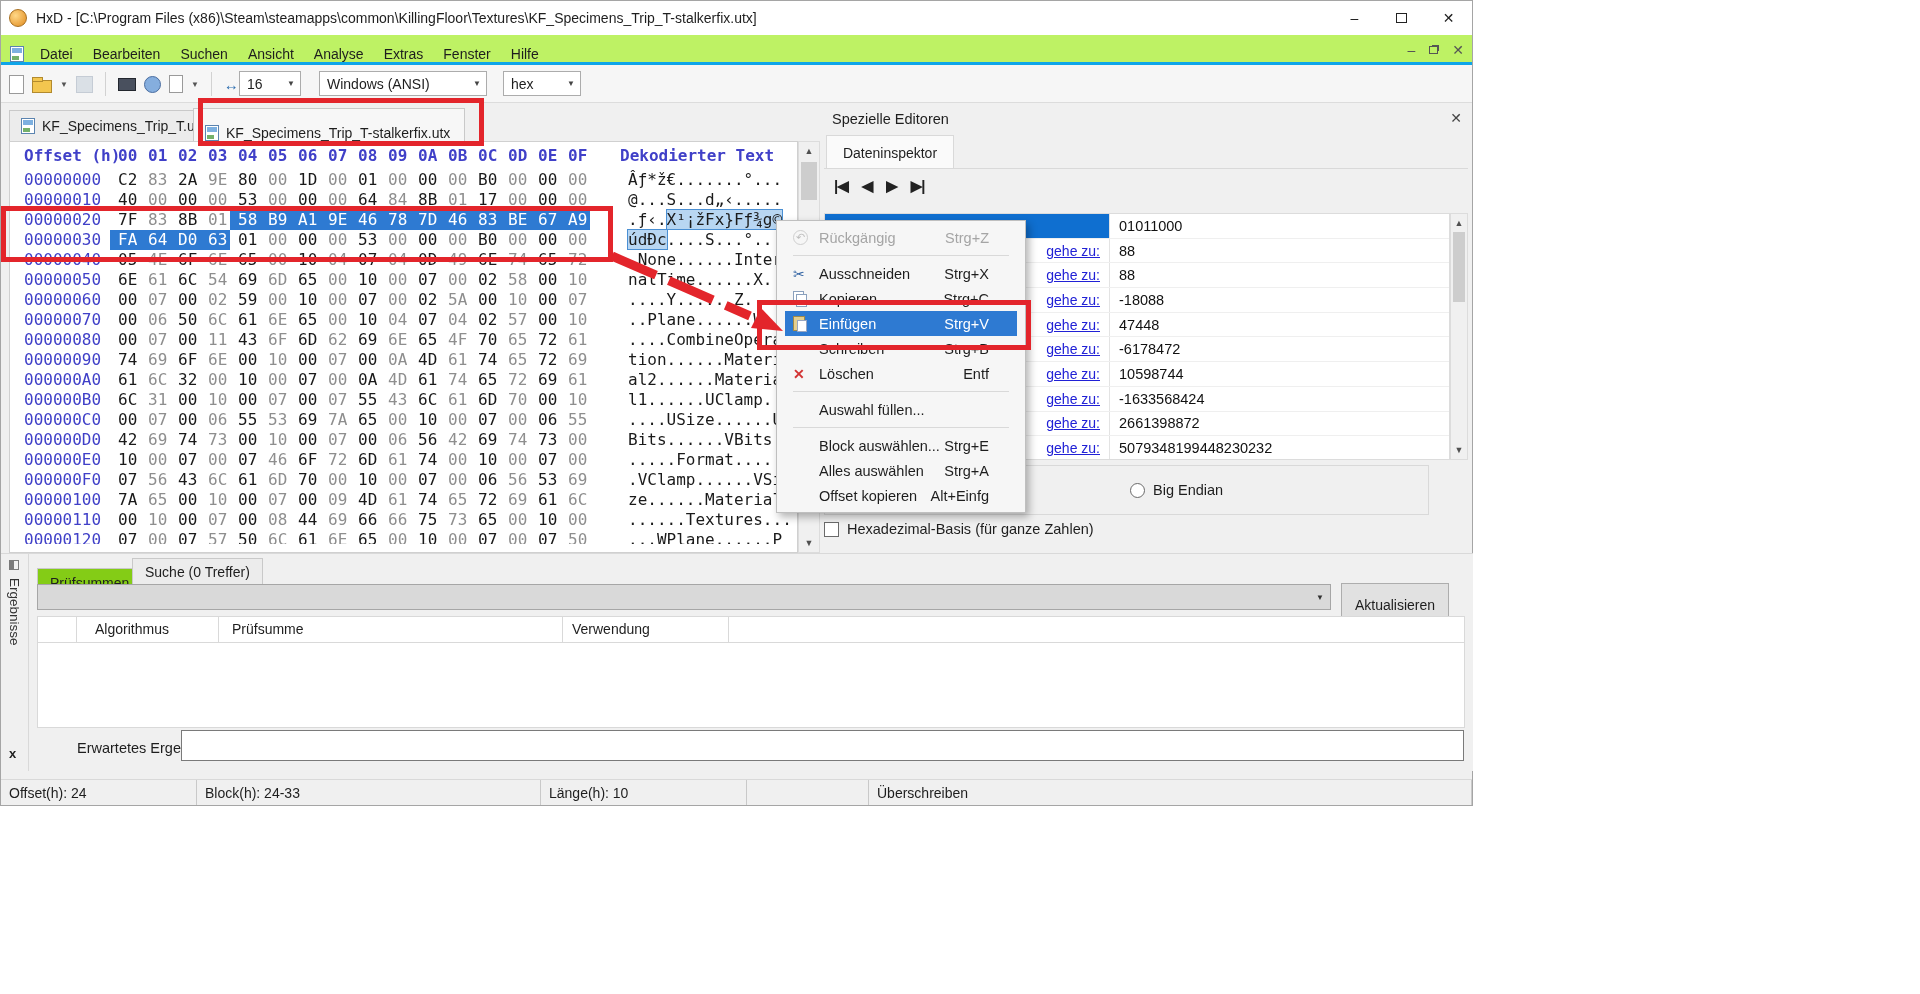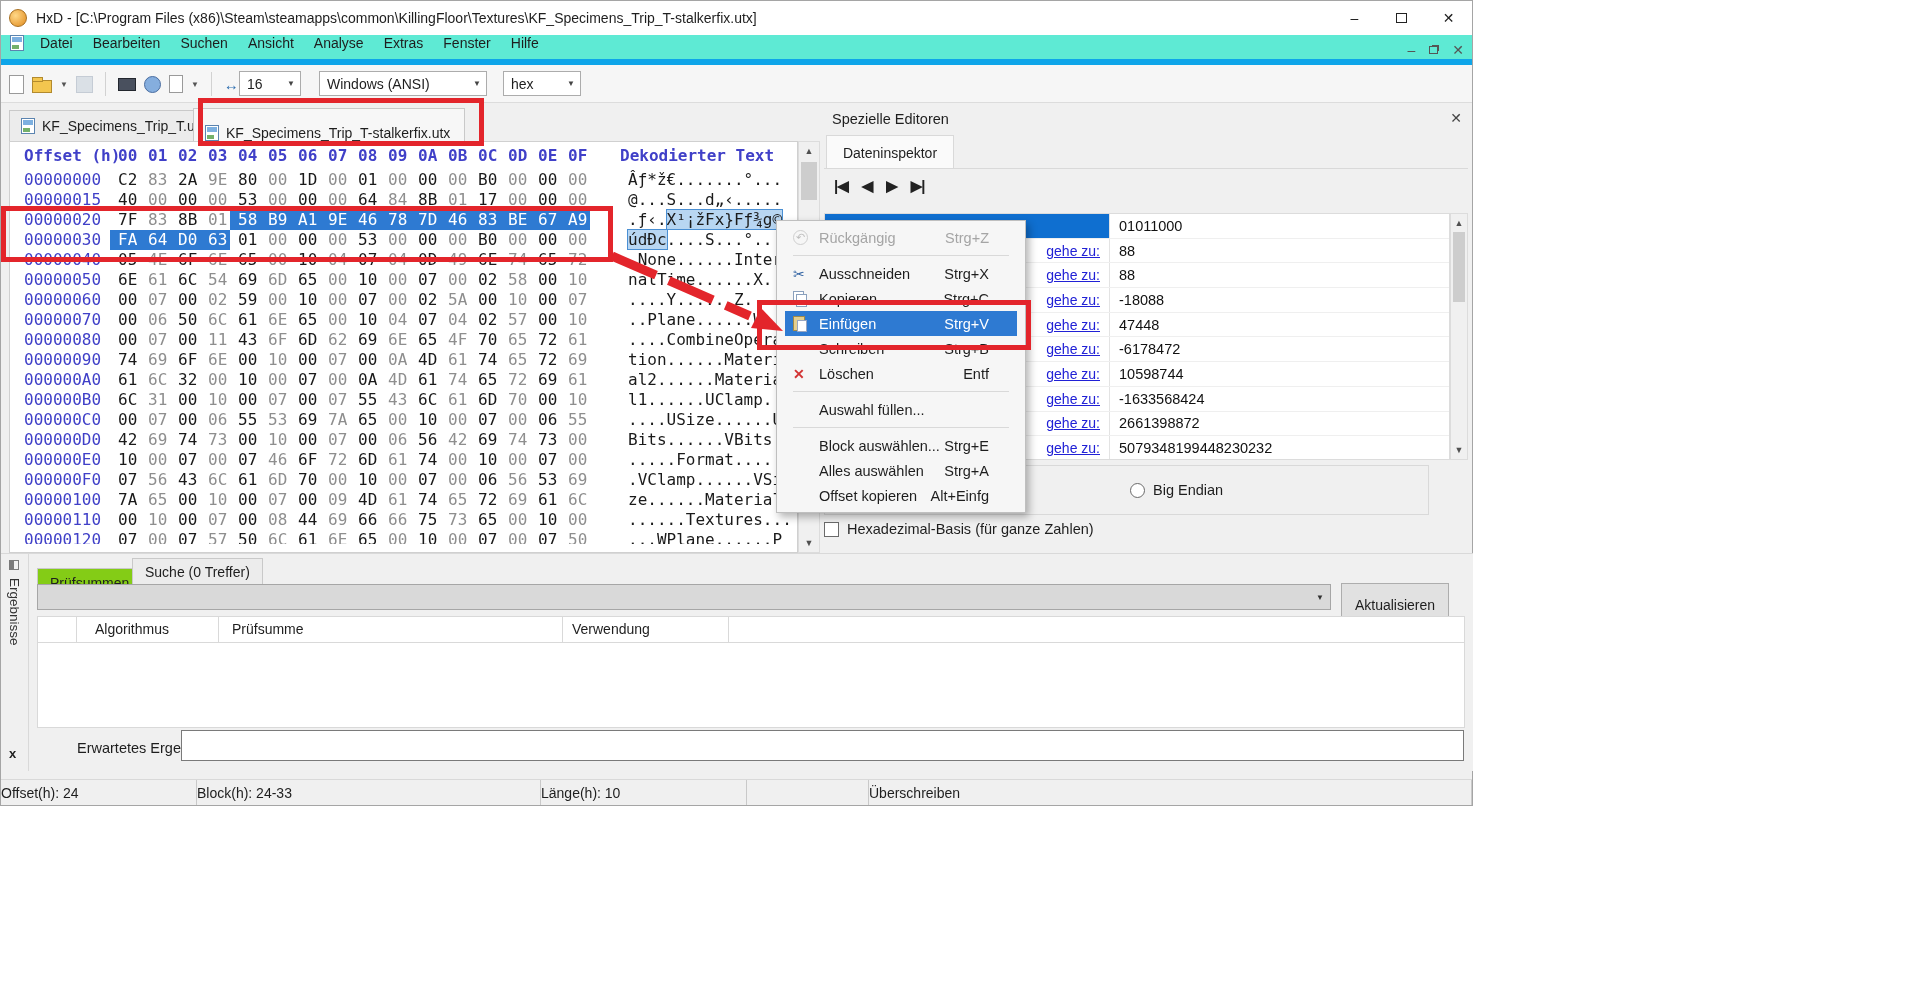--- a/index.html
+++ b/index.html
@@ -10,22 +10,22 @@
   
   .win{position:absolute;left:0;top:0;width:1473px;height:806px;background:#f0f0f0;border:1px solid #a5a5a5}
   .titlebar{position:absolute;left:0;top:0;right:0;height:34px;background:#fff;display:flex;align-items:center}
   .hxdicon{width:18px;height:18px;margin-left:8px;border-radius:50%;
            background:radial-gradient(circle at 35% 35%,#ffd887,#e08a1e);border:1px solid #a86f1e}
   .apptitle{margin-left:9px;font-size:14px;white-space:nowrap}
   .winbtns{position:absolute;right:0;top:0;display:flex}
   .winbtn{width:47px;height:34px;display:flex;align-items:center;justify-content:center;font-size:14px;color:#222}
   .maxglyph{width:11px;height:10px;border:1px solid #222}
 
-  .menubar{position:absolute;left:0;top:34px;right:0;height:30px;background:#5eead4;border-bottom:6px solid #0ea5e9;
-           display:flex;align-items:flex-start}
+  .menubar{position:absolute;left:0;top:34px;right:0;height:30px;background:#bef264;border-bottom:3px solid #0ea5e9;
+           display:flex;align-items:flex-end}
   .docicon{width:14px;height:16px;background:#fff;border:1px solid #5b84b0;position:relative;flex:none}
   .docicon::before{content:"";position:absolute;left:1px;top:1px;right:1px;height:5px;background:#7db0e0}
   .docicon::after{content:"";position:absolute;left:1px;bottom:1px;width:7px;height:4px;background:#74b06a}
   .menubar .docicon{margin-left:9px}
   #menu-list{display:flex;margin-left:6px}
   .menuitem{padding:0 10px;font-size:14px}
   .mdibtns{position:absolute;right:8px;top:0;height:30px;display:flex;align-items:center;gap:14px;color:#555}
   .mdirestore{width:9px;height:8px;border:1px solid #555;box-shadow:2px -2px 0 -1px #555}
 
   .toolbar{position:absolute;left:0;top:64px;right:0;height:38px;background:#f6f6f6;border-bottom:1px solid #dcdcdc}
@@ -127,21 +127,21 @@
        display:flex;align-items:center;justify-content:center;font-size:14px}
   .cktable{position:absolute;left:8px;top:62px;width:1428px;height:112px;background:#fff;border:1px solid #d9d9d9}
   .ckhead{position:absolute;left:0;top:0;right:0;height:26px;border-bottom:1px solid #d9d9d9}
   .ckcol{position:absolute;top:4px;font-size:14px}
   .ckline{position:absolute;top:0;width:1px;height:26px;background:#d9d9d9}
   .expected{position:absolute;left:48px;top:186px;font-size:14.5px}
   .expinput{position:absolute;left:152px;top:176px;width:1283px;height:31px;background:#fff;border:1px solid #7a7a7a}
 
   
   .statusbar{position:absolute;left:0;top:778px;width:1471px;height:26px;background:#f0f0f0;border-top:1px solid #d9d9d9;display:flex}
-  .sseg{height:100%;display:flex;align-items:center;font-size:14px;border-right:1px solid #c9c9c9}
+  .sseg{height:100%;display:flex;align-items:center;padding-left:8px;font-size:14px;border-right:1px solid #c9c9c9}
 
   
   .red{position:absolute;border:5px solid #e3252b;z-index:60}
   #annosvg{position:absolute;left:0;top:0;width:1920px;height:994px;z-index:60;pointer-events:none}
 </style>
 </head>
 <body>
 
 <div id="stage">
   <div class="win">
@@ -222,21 +222,21 @@
         <span class="hh-cols" id="hex-cols"><span>00</span><span>01</span><span>02</span><span>03</span><span>04</span><span>05</span><span>06</span><span>07</span><span>08</span><span>09</span><span>0A</span><span>0B</span><span>0C</span><span>0D</span><span>0E</span><span>0F</span></span>
         <span class="hh-dec">Dekodierter Text</span>
       </div>
       <div id="hex-rows">
           <div class="hexrow">
             <span class="off">00000000</span>
             <span class="bytes"><span class="byte even">C2</span><span class="byte odd">83</span><span class="byte even">2A</span><span class="byte odd">9E</span><span class="byte even">80</span><span class="byte odd">00</span><span class="byte even">1D</span><span class="byte odd">00</span><span class="byte even">01</span><span class="byte odd">00</span><span class="byte even">00</span><span class="byte odd">00</span><span class="byte even">B0</span><span class="byte odd">00</span><span class="byte even">00</span><span class="byte odd">00</span></span>
             <span class="dec">Âƒ*ž€.......°...</span>
           </div>
           <div class="hexrow">
-            <span class="off">00000015</span>
+            <span class="off">00000010</span>
             <span class="bytes"><span class="byte even">40</span><span class="byte odd">00</span><span class="byte even">00</span><span class="byte odd">00</span><span class="byte even">53</span><span class="byte odd">00</span><span class="byte even">00</span><span class="byte odd">00</span><span class="byte even">64</span><span class="byte odd">84</span><span class="byte even">8B</span><span class="byte odd">01</span><span class="byte even">17</span><span class="byte odd">00</span><span class="byte even">00</span><span class="byte odd">00</span></span>
             <span class="dec">@...S...d„‹.....</span>
           </div>
           <div class="hexrow">
             <span class="off">00000020</span>
             <span class="bytes"><span class="byte even">7F</span><span class="byte odd">83</span><span class="byte even">8B</span><span class="byte odd">01</span><span class="byte even selb">58</span><span class="byte odd selb">B9</span><span class="byte even selb">A1</span><span class="byte odd selb">9E</span><span class="byte even selb">46</span><span class="byte odd selb">78</span><span class="byte even selb">7D</span><span class="byte odd selb">46</span><span class="byte even selb">83</span><span class="byte odd selb">BE</span><span class="byte even selb">67</span><span class="byte odd selb">A9</span></span>
             <span class="dec"><span>.ƒ‹.</span><span class="seld">X¹¡žFx}Fƒ¾g©</span></span>
           </div>
           <div class="hexrow">
             <span class="off">00000030</span>

